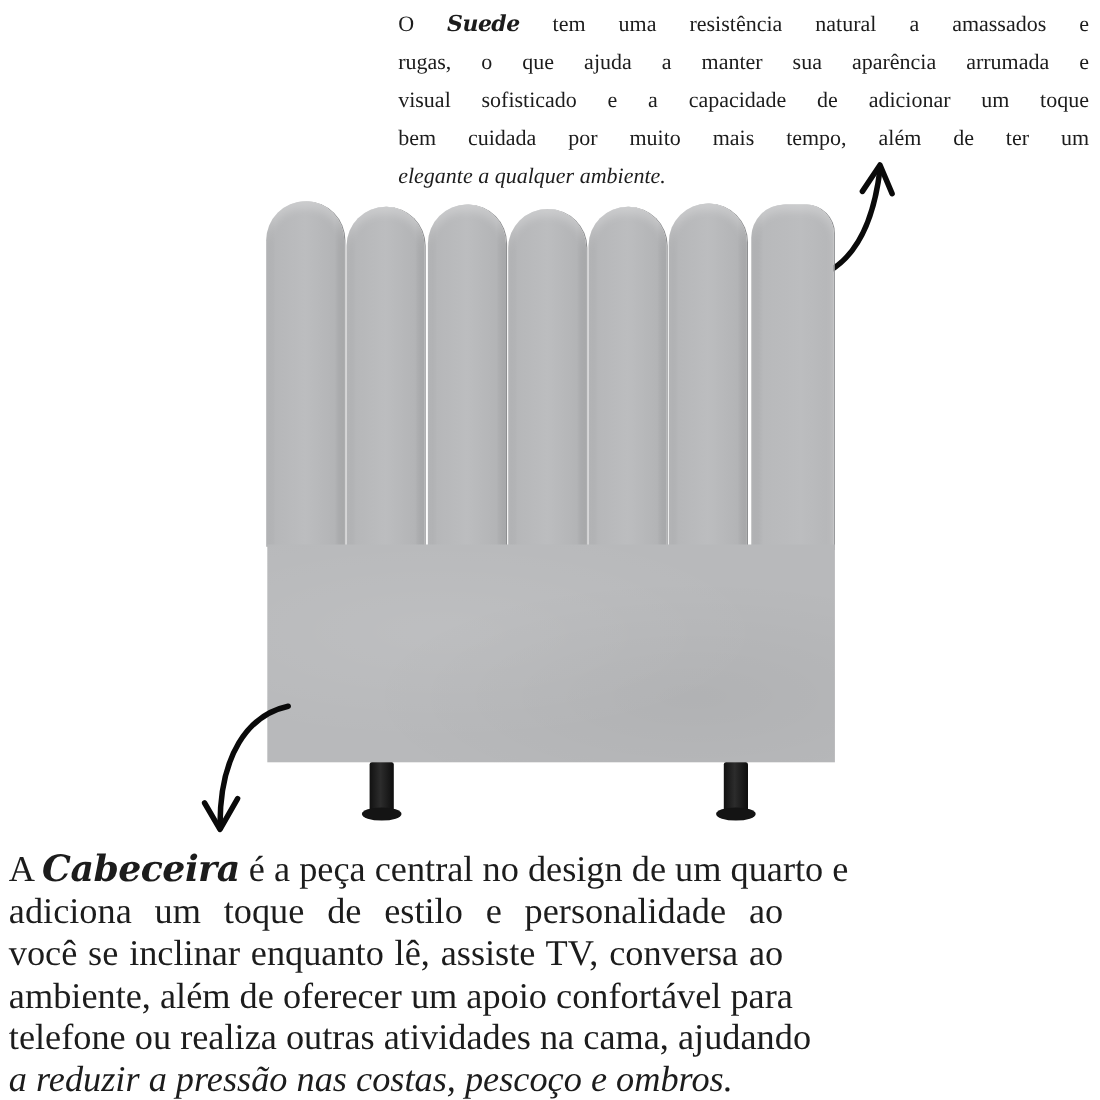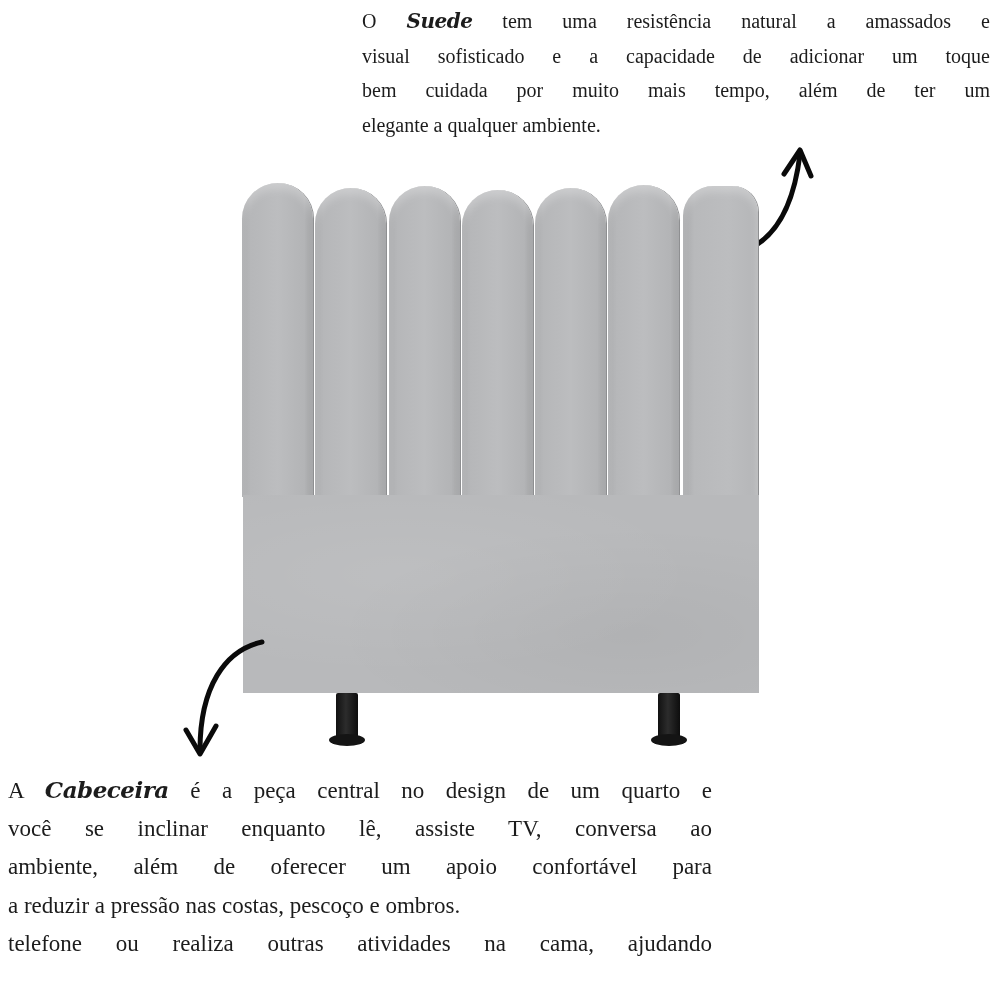--- a/index.html
+++ b/index.html
@@ -23,33 +23,34 @@
       text-align-last: left;
     }
     .text-block .line {
       display: block;
       white-space: nowrap;
       text-align: justify;
       text-align-last: justify;
     }
     .text-block .line.last {
       text-align-last: left;
+      font-style: italic;
     }
     .top-text {
       left: 362px;
       top: 4px;
       width: 628px;
       font-size: 20px;
       line-height: 34.5px;
     }
     .bottom-text {
       left: 8px;
       top: 771px;
       width: 704px;
-      font-size: 23px;
+      font-size: 33px;
       line-height: 38.2px;
     }
     .emph {
       font-weight: bold;
       font-style: italic;
       font-family: "DejaVu Serif", serif;
       letter-spacing: -0.5px;
     }
 
     
@@ -111,20 +112,21 @@
     .arrow {
       position: absolute;
       overflow: visible;
     }
   </style>
 </head>
 <body>
 
 <div class="text-block top-text">
   <span class="line"><span>O </span><span class="emph">Suede</span><span> tem uma resistência natural a amassados e</span></span>
+  <span class="line">rugas, o que ajuda a manter sua aparência arrumada e</span>
   <span class="line">visual sofisticado e a capacidade de adicionar um toque</span>
   <span class="line">bem cuidada por muito mais tempo, além de ter um</span>
   <span class="line last">elegante a qualquer ambiente.</span>
 </div>
 
 <svg class="arrow" style="left:720px; top:140px;" width="100" height="125" viewBox="0 0 100 125">
   <path d="M8 115 C 45 110, 72 80, 80 14" fill="none" stroke="#0a0a0a" stroke-width="5" stroke-linecap="round"></path>
   <path d="M64 34 L 80 10 L 91 36" fill="none" stroke="#0a0a0a" stroke-width="5" stroke-linecap="round" stroke-linejoin="round"></path>
 </svg>
 
@@ -145,17 +147,18 @@
   <div class="leg-foot" style="left:411px;"></div>
 </div>
 
 <svg class="arrow" style="left:180px; top:632px;" width="95" height="130" viewBox="0 0 95 130">
   <path d="M82 10 C 45 18, 20 55, 20 118" fill="none" stroke="#0a0a0a" stroke-width="5" stroke-linecap="round"></path>
   <path d="M6 98 L 20 122 L 36 94" fill="none" stroke="#0a0a0a" stroke-width="5" stroke-linecap="round" stroke-linejoin="round"></path>
 </svg>
 
 <div class="text-block bottom-text">
   <span class="line"><span>A </span><span class="emph">Cabeceira</span><span> é a peça central no design de um quarto e</span></span>
+  <span class="line">adiciona um toque de estilo e personalidade ao</span>
   <span class="line">você se inclinar enquanto lê, assiste TV, conversa ao</span>
   <span class="line">ambiente, além de oferecer um apoio confortável para</span>
+  <span class="line">telefone ou realiza outras atividades na cama, ajudando</span>
   <span class="line last">a reduzir a pressão nas costas, pescoço e ombros.</span>
-  <span class="line">telefone ou realiza outras atividades na cama, ajudando</span>
 </div>
 
 </body></html>

